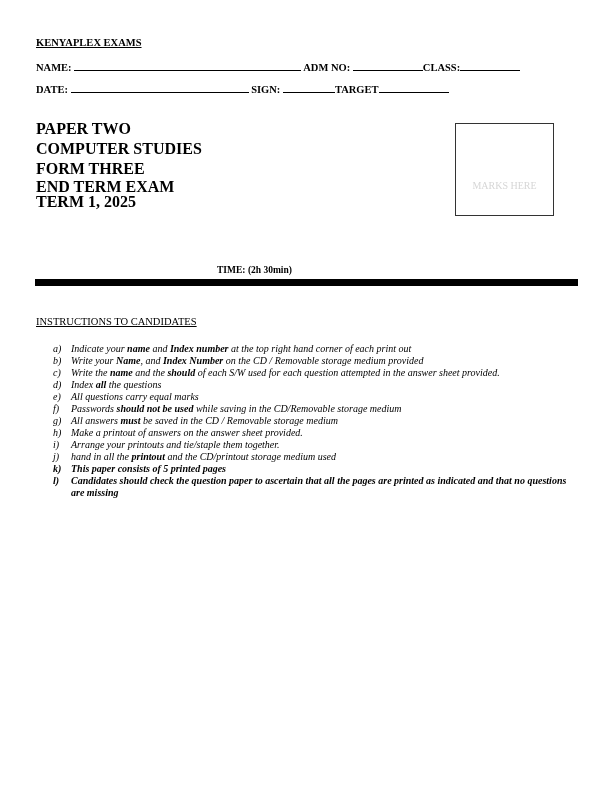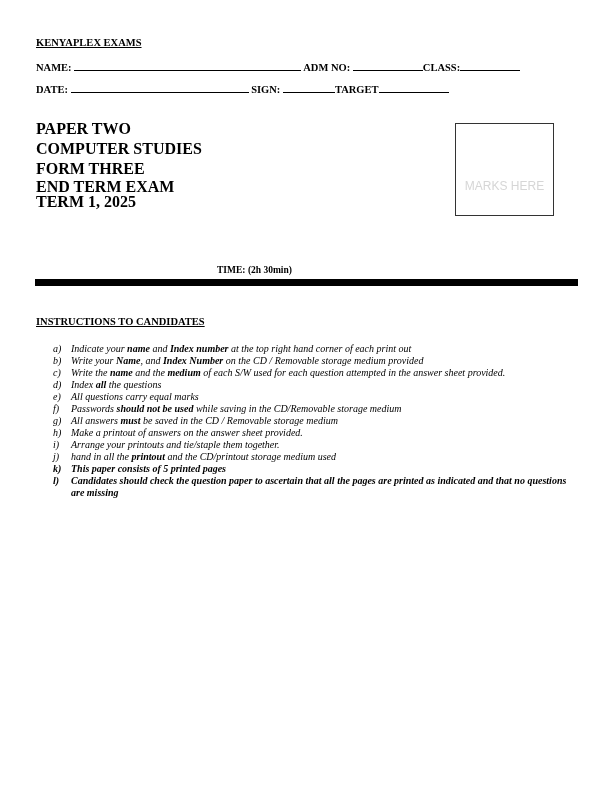--- a/index.html
+++ b/index.html
@@ -12,24 +12,24 @@
     .u { text-decoration: underline; }
     .hdr { font-size: 10.5px; font-weight: bold; }
     .blank { display: inline-block; border-bottom: 1px solid #000; height: 9px; vertical-align: baseline; }
     .title-line { font-size: 16px; font-weight: bold; line-height: 20px; }
     .sub-line { font-size: 16px; font-weight: bold; line-height: 15px; }
     .marks-box {
       position: absolute; left: 455px; top: 123px; width: 99px; height: 93px;
       border: 1px solid #333; box-sizing: border-box;
       display: flex; align-items: center; justify-content: center;
     }
-    .marks-text { font-family: Liberation Sans, sans-serif; font-size: 12px; color: #d6d6d6; margin-top: 32px; }
+    .marks-text { font-family: Liberation Serif, serif; font-size: 10px; color: #d6d6d6; margin-top: 32px; }
     .time { font-size: 9.5px; font-weight: bold; }
     .thick-rule { position: absolute; left: 35px; top: 279px; width: 543px; height: 7px; background: #000; }
-    .instr-head { font-size: 10.5px; font-weight: bold; text-decoration: underline; }
+    .instr-head { font-size: 10.5px; font-weight: normal; text-decoration: underline; }
     .instr-list { position: absolute; left: 53px; top: 343px; width: 520px; margin: 0; padding: 0; list-style: none; }
     .instr-item { position: relative; padding-left: 18px; font-size: 10px; font-style: italic; line-height: 12px; }
     .instr-marker { position: absolute; left: 0; top: 0; }
   </style>
 </head>
 <body>
 
 <div class="abs hdr u" style="left:36px; top:37px;">KENYAPLEX EXAMS</div>
 
 <div class="abs hdr" style="left:36px; top:61px; white-space:nowrap;">
@@ -59,21 +59,21 @@
 </div>
 
 <div class="abs time" style="left:217px; top:265px;">TIME: (2h 30min)</div>
 <div class="thick-rule"></div>
 
 <div class="abs instr-head" style="left:36px; top:316px;">INSTRUCTIONS TO CANDIDATES</div>
 
 <ul class="instr-list" id="instr-list">
     <li class="instr-item"><span class="instr-marker">a)</span><span>Indicate your </span><span class="b">name</span><span> and </span><span class="b">Index number</span><span> at the top right hand corner of each print out</span></li>
     <li class="instr-item"><span class="instr-marker">b)</span><span>Write your </span><span class="b">Name</span><span>, and </span><span class="b">Index Number</span><span> on the CD / Removable storage medium provided</span></li>
-    <li class="instr-item"><span class="instr-marker">c)</span><span>Write the </span><span class="b">name</span><span> and the </span><span class="b">medium</span><span> of each S/W used for each question attempted in the answer sheet provided.</span></li>
+    <li class="instr-item"><span class="instr-marker">c)</span><span>Write the </span><span class="b">name</span><span> and the </span><span class="b">should</span><span> of each S/W used for each question attempted in the answer sheet provided.</span></li>
     <li class="instr-item"><span class="instr-marker">d)</span><span>Index </span><span class="b">all</span><span> the questions</span></li>
     <li class="instr-item"><span class="instr-marker">e)</span><span>All questions carry equal marks</span></li>
     <li class="instr-item"><span class="instr-marker">f)</span><span>Passwords </span><span class="b">should not be used</span><span> while saving in the CD/Removable storage medium</span></li>
     <li class="instr-item"><span class="instr-marker">g)</span><span>All answers </span><span class="b">must</span><span> be saved in the CD / Removable storage medium</span></li>
     <li class="instr-item"><span class="instr-marker">h)</span><span>Make a printout of answers on the answer sheet provided.</span></li>
     <li class="instr-item"><span class="instr-marker">i)</span><span>Arrange your printouts and tie/staple them together.</span></li>
     <li class="instr-item"><span class="instr-marker">j)</span><span>hand in all the </span><span class="b">printout</span><span> and the CD/printout storage medium used</span></li>
     <li class="instr-item"><span class="instr-marker" style="font-weight: bold;">k)</span><span class="b">This paper consists of 5 printed pages</span></li>
     <li class="instr-item"><span class="instr-marker" style="font-weight: bold;">l)</span><span class="b">Candidates should check the question paper to ascertain that all the pages are printed  as indicated and that no questions are missing</span></li>
   </ul>

